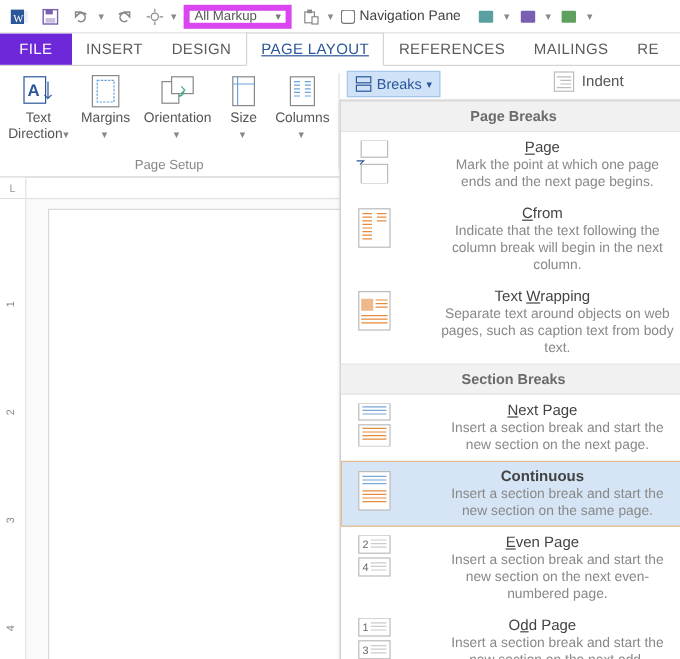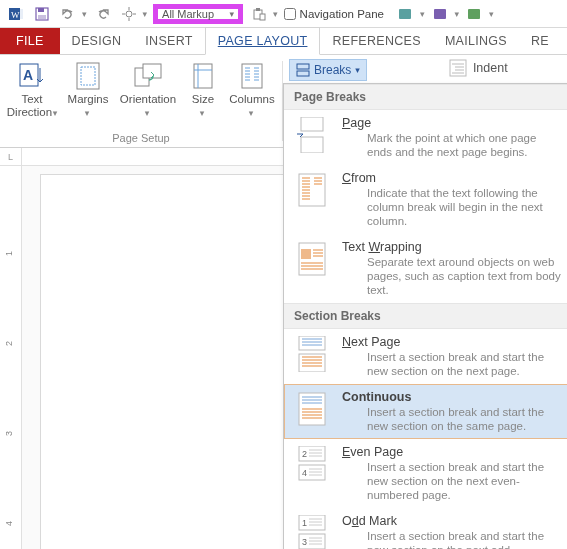--- a/index.html
+++ b/index.html
@@ -8,33 +8,33 @@
   .qat { display: flex; align-items: center; gap: 6px; padding: 4px 6px; background: #fff; border-bottom: 1px solid #d9d9d9; height: 28px; }
   .qat-item { display: inline-flex; align-items: center; justify-content: center; width: 20px; height: 20px; color: #555; }
   .qat-item svg { display: block; }
   .markup-select { border: 5px solid #d946ef; height: 20px; width: 90px; padding: 0 4px; font-size: 11px; color: #555; display: flex; align-items: center; justify-content: space-between; }
   .navpane { font-size: 11.5px; color: #444; display: flex; align-items: center; gap: 4px; }
   .navpane input { width: 12px; height: 12px; margin: 0; }
   .dd { font-size: 9px; color: #888; margin-left: -2px; }
   
   .tabs { display: flex; align-items: flex-end; height: 27px; background: #fff; padding-left: 0; border-bottom: 1px solid #d4d4d4; }
   .tab { padding: 6px 12px 6px 12px; font-size: 12.5px; color: #5b5b5b; letter-spacing: 0.3px; cursor: pointer; }
-  .tab.file { background: #b91c1c; color: #fff; padding: 6px 16px; }
+  .tab.file { background: #6d28d9; color: #fff; padding: 6px 16px; }
   .tab.active { color: #2b579a; border: 1px solid #d4d4d4; border-bottom: 1px solid #fff; margin-bottom: -1px; background: #fff; text-decoration: underline; }
   
   .ribbon { display: flex; height: 93px; border-bottom: 1px solid #d0d0d0; }
   .group { display: flex; flex-direction: column; align-items: center; padding: 4px 6px 0 6px; }
   .ctrls { display: flex; gap: 6px; flex: 1; }
   .bigbtn { display: flex; flex-direction: column; align-items: center; justify-content: flex-start; width: 52px; color: #555; font-size: 11.5px; cursor: pointer; }
   .bigbtn .ic { height: 34px; display: flex; align-items: center; justify-content: center; }
   .bigbtn .lbl { text-align: center; line-height: 13px; }
   .grouplabel { font-size: 11px; color: #888; padding: 2px 0 3px 0; }
   .divider { width: 1px; background: #e0e0e0; margin: 6px 0; }
   
-  .ribbon-right { position: relative; flex: 1; display: flex; padding: 4px 0 0 6px; gap: 2px; }
+  .ribbon-right { position: relative; flex: 1; display: flex; padding: 4px 0 0 6px; gap: 14px; text-align: center; }
   .breaks-btn { display: inline-flex; align-items: center; gap: 4px; height: 22px; padding: 0 6px; background: #cfe2f7; border: 1px solid #a7c8ea; color: #2b579a; font-size: 12px; cursor: pointer; }
   .indent-wrap { display: flex; align-items: flex-start; gap: 6px; }
   .indent-ic { width: 18px; height: 18px; }
   .indent-label { font-size: 12.5px; color: #555; padding-top: 2px; }
   
   .dropdown { position: absolute; left: 0; top: 28px; width: 290px; background: #fff; border: 1px solid #c6c6c6; box-shadow: 2px 3px 6px rgba(0,0,0,0.15); padding-bottom: 6px; }
   .sect-hdr { background: #f1f1f1; color: #6b6b6b; font-weight: bold; font-size: 12px; padding: 5px 10px; border-bottom: 1px solid #e5e5e5; border-top: 1px solid #e5e5e5; }
   .menuitem { display: flex; gap: 12px; padding: 6px 10px 6px 10px; cursor: pointer; }
   .menuitem .mic { width: 36px; height: 38px; flex: 0 0 36px; display: flex; align-items: center; justify-content: center; }
   .menuitem .mtxt { flex: 1; }
@@ -119,22 +119,22 @@
   <span class="qat-item">
     <svg width="16" height="14">
         <rect x="1" y="2" width="12" height="10" fill="#5fa05f" rx="1"></rect>
       </svg>
   </span>
     <span class="dd">▾</span>
 </div>
 
 <div class="tabs">
   <div class="tab file">FILE</div>
+  <div class="tab">INSERT</div>
   <div class="tab">DESIGN</div>
-  <div class="tab">INSERT</div>
   <div class="tab active">PAGE LAYOUT</div>
   <div class="tab">REFERENCES</div>
   <div class="tab">MAILINGS</div>
   <div class="tab">RE</div>
 </div>
 
 <div class="ribbon">
   <div class="group">
     <div class="ctrls">
       <div class="bigbtn">
@@ -364,21 +364,21 @@
                 <rect x="2" y="19" width="26" height="15" fill="#fff" stroke="#bbb"></rect>
                 <text x="5" y="30" font-size="9" fill="#666">3</text>
                 <g stroke="#ccc">
                   <line x1="12" y1="23" x2="25" y2="23"></line>
                   <line x1="12" y1="26" x2="25" y2="26"></line>
                   <line x1="12" y1="29" x2="25" y2="29"></line>
                 </g>
               </svg>
           </div>
           <div class="mtxt">
-            <div class="mtitle"><span>O</span><span class="ul">d</span><span>d Mark</span></div>
+            <div class="mtitle"><span>O</span><span class="ul">d</span><span>d Page</span></div>
             <div class="mdesc">Insert a section break and start the new section on the next odd-numbered page.</div>
           </div>
         </div>
       </div>
     </div>
 
     <div class="indent-wrap" style="margin-left:80px">
       <span class="indent-ic">
         <svg width="18" height="18">
             <rect x="1" y="1" width="16" height="16" fill="#fff" stroke="#bbb"></rect>

